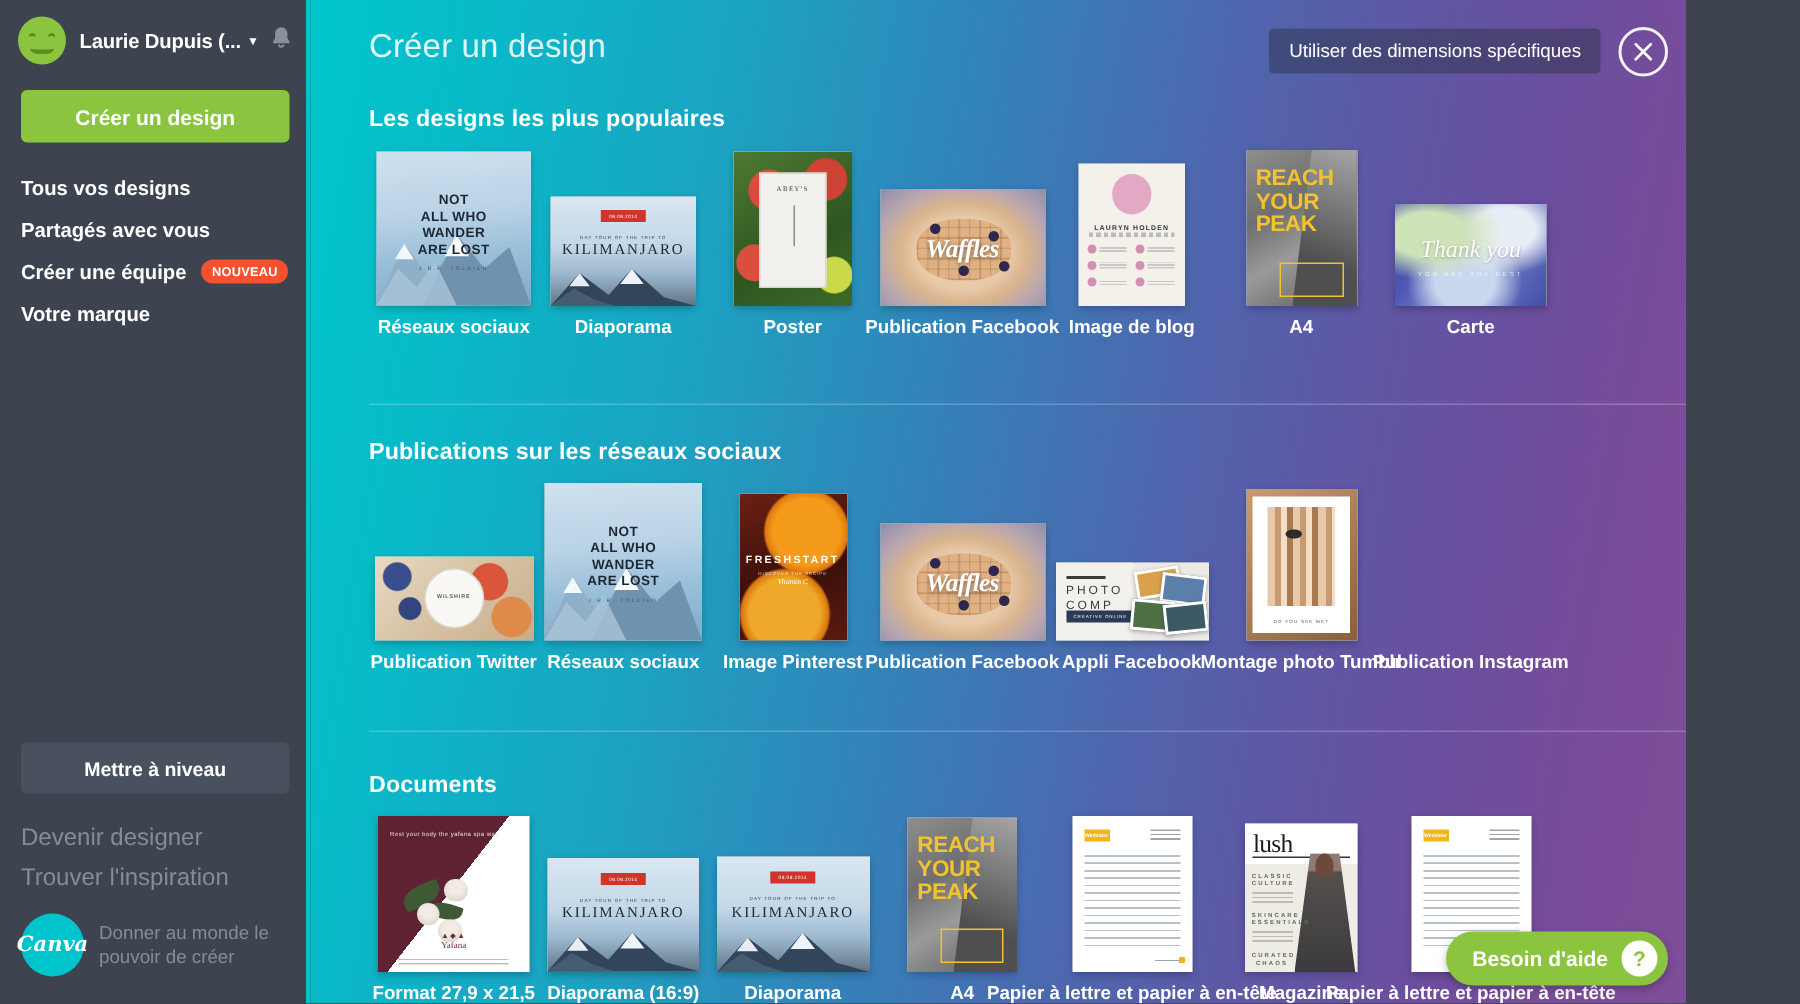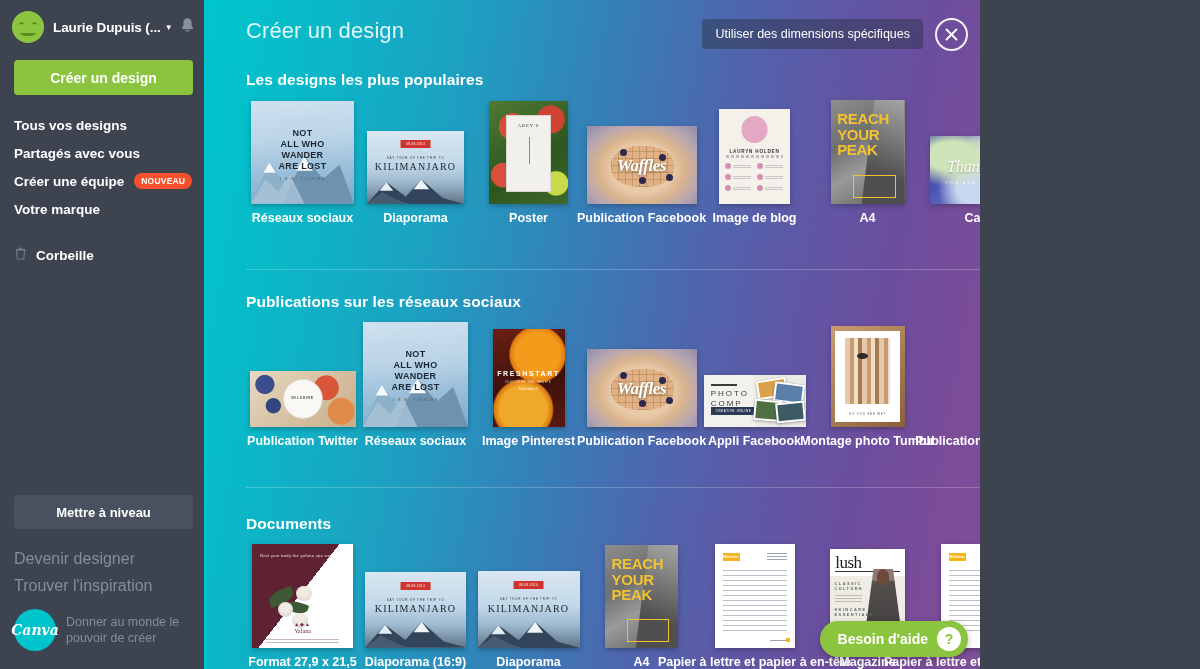--- a/index.html
+++ b/index.html
@@ -2,21 +2,21 @@
 <html lang="fr"><head>
 <meta charset="utf-8">
 <title>Créer un design</title>
 <style>
   * { margin:0; padding:0; box-sizing:border-box; }
   html, body {
     width:1200px; height:669px; overflow:hidden;
     font-family:"Liberation Sans", sans-serif;
     background:#3D4450;
   }
-  #app { position:relative; width:980px; height:669px; display:flex; }
+  #app { position:relative; width:1124px; height:669px; display:flex; }
 
   
   #sidebar {
     width:207px; height:669px; background:#3D4450;
     flex:0 0 207px; position:relative; color:#fff;
     display:flex; flex-direction:column;
   }
   .sb-accent { position:absolute; right:0; top:0; width:3px; height:100%; background:#00C4CC; }
 
   .user-row { display:flex; align-items:center; padding:8px 12px 0 12px; height:46px; }
@@ -387,29 +387,20 @@
       <div class="nav-item">
         <span>Créer une équipe</span>
         <span class="badge-new">NOUVEAU</span>
       </div>
       <div class="nav-item">
         <span>Votre marque</span>
       </div>
 
       <div class="nav-gap"></div>
 
-      <div class="nav-item" style="margin-top:4px;">
-        <span class="trash-icon">
-          <svg width="11" height="13" viewBox="0 0 11 13" fill="none">
-            <path d="M1.5 3h8l-.7 9H2.2L1.5 3z" stroke="#777E89" stroke-width="1" fill="none"></path>
-            <path d="M0.5 2.6h10M4 2.6V1.2h3v1.4" stroke="#777E89" stroke-width="1"></path>
-          </svg>
-        </span>
-        <span>Corbeille</span>
-      </div>
     </nav>
 
     <div class="sb-spacer"></div>
 
     <button class="upgrade-btn">Mettre à niveau</button>
 
     <div class="sb-links">
       <div class="sb-link">Devenir designer</div>
       <div class="sb-link">Trouver l'inspiration</div>
     </div>

